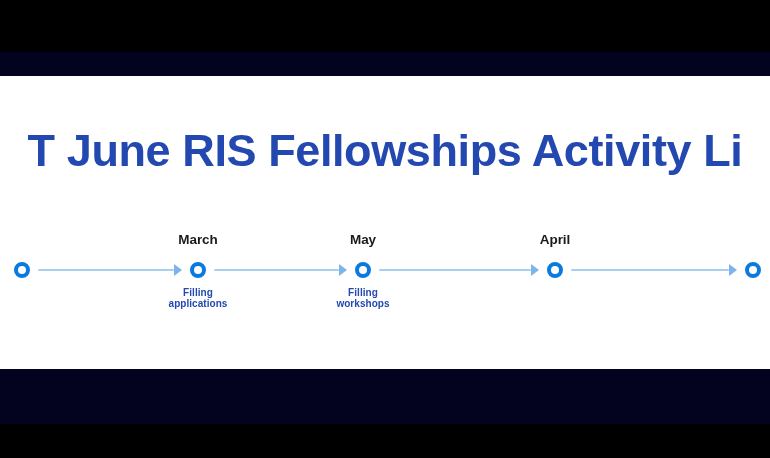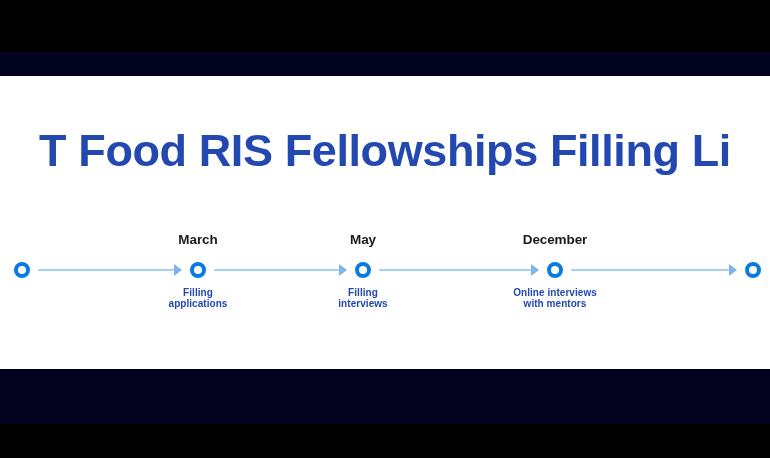--- a/index.html
+++ b/index.html
@@ -123,21 +123,21 @@
 </head>
 <body>
 
 <div id="slide-frame">
 
   <div class="band band-black-top"></div>
   <div class="band band-navy-top"></div>
 
   <div id="slide-canvas">
 
-    <div id="slide-title">T Food RIS Fellowships Filling Li</div>
+    <div id="slide-title">T June RIS Fellowships Activity Li</div>
 
     <div id="timeline">
         <div class="track-line" style="left: 26px; width: 136px; background: rgb(168, 206, 240);"></div>
         <div class="track-arrow" style="left: 162px; border-left-color: rgb(125, 180, 234);"></div>
         <div class="track-line" style="left: 202px; width: 125px; background: rgb(168, 206, 240);"></div>
         <div class="track-arrow" style="left: 327px; border-left-color: rgb(125, 180, 234);"></div>
         <div class="track-line" style="left: 367px; width: 152px; background: rgb(168, 206, 240);"></div>
         <div class="track-arrow" style="left: 519px; border-left-color: rgb(125, 180, 234);"></div>
         <div class="track-line" style="left: 559px; width: 158px; background: rgb(168, 206, 240);"></div>
         <div class="track-arrow" style="left: 717px; border-left-color: rgb(125, 180, 234);"></div>
@@ -145,28 +145,24 @@
         <div class="node" style="left: 186px; border-color: rgb(11, 122, 224); background: rgb(255, 255, 255);"></div>
         <div class="node-month" style="left: 186px; color: rgb(27, 27, 27);">March</div>
         <div class="node-caption" style="left: 186px; color: rgb(35, 72, 176);">
           <span>Filling</span>
           <span>applications</span>
         </div>
         <div class="node" style="left: 351px; border-color: rgb(11, 122, 224); background: rgb(255, 255, 255);"></div>
         <div class="node-month" style="left: 351px; color: rgb(27, 27, 27); text-align: center;">May</div>
         <div class="node-caption" style="left: 351px; color: rgb(35, 72, 176);">
           <span>Filling</span>
-          <span>interviews</span>
+          <span>workshops</span>
         </div>
         <div class="node" style="left: 543px; border-color: rgb(11, 122, 224); background: rgb(255, 255, 255);"></div>
-        <div class="node-month" style="left: 543px; color: rgb(27, 27, 27);">December</div>
-        <div class="node-caption" style="left: 543px; color: rgb(35, 72, 176);">
-          <span>Online interviews</span>
-          <span>with mentors</span>
-        </div>
+        <div class="node-month" style="left: 543px; color: rgb(27, 27, 27);">April</div>
         <div class="node" style="left: 741px; border-color: rgb(11, 122, 224); background: rgb(255, 255, 255);"></div>
       </div>
 
   </div>
 
   <div class="band band-navy-bottom"></div>
   <div class="band band-black-bottom"></div>
 
 </div>
 

